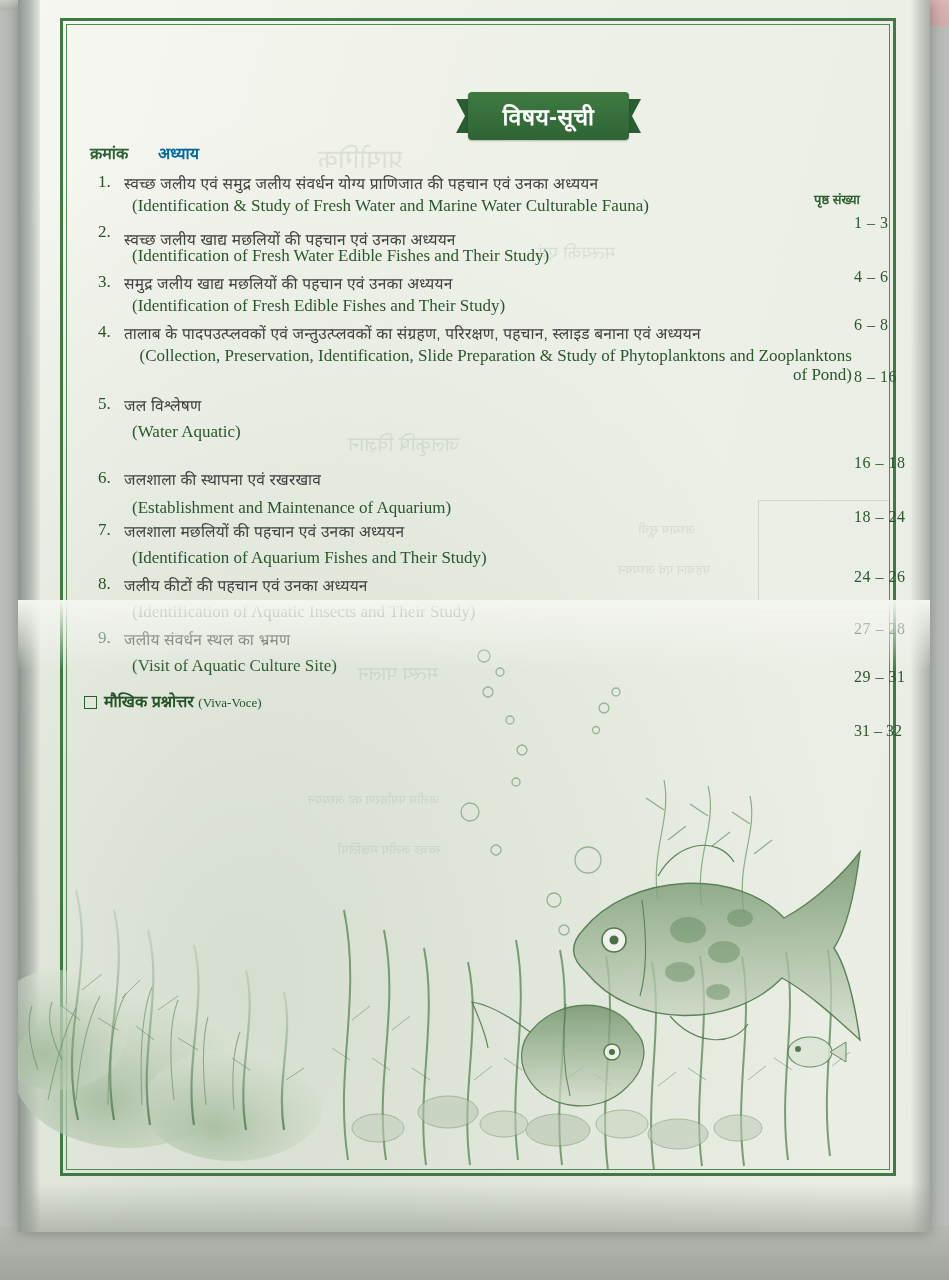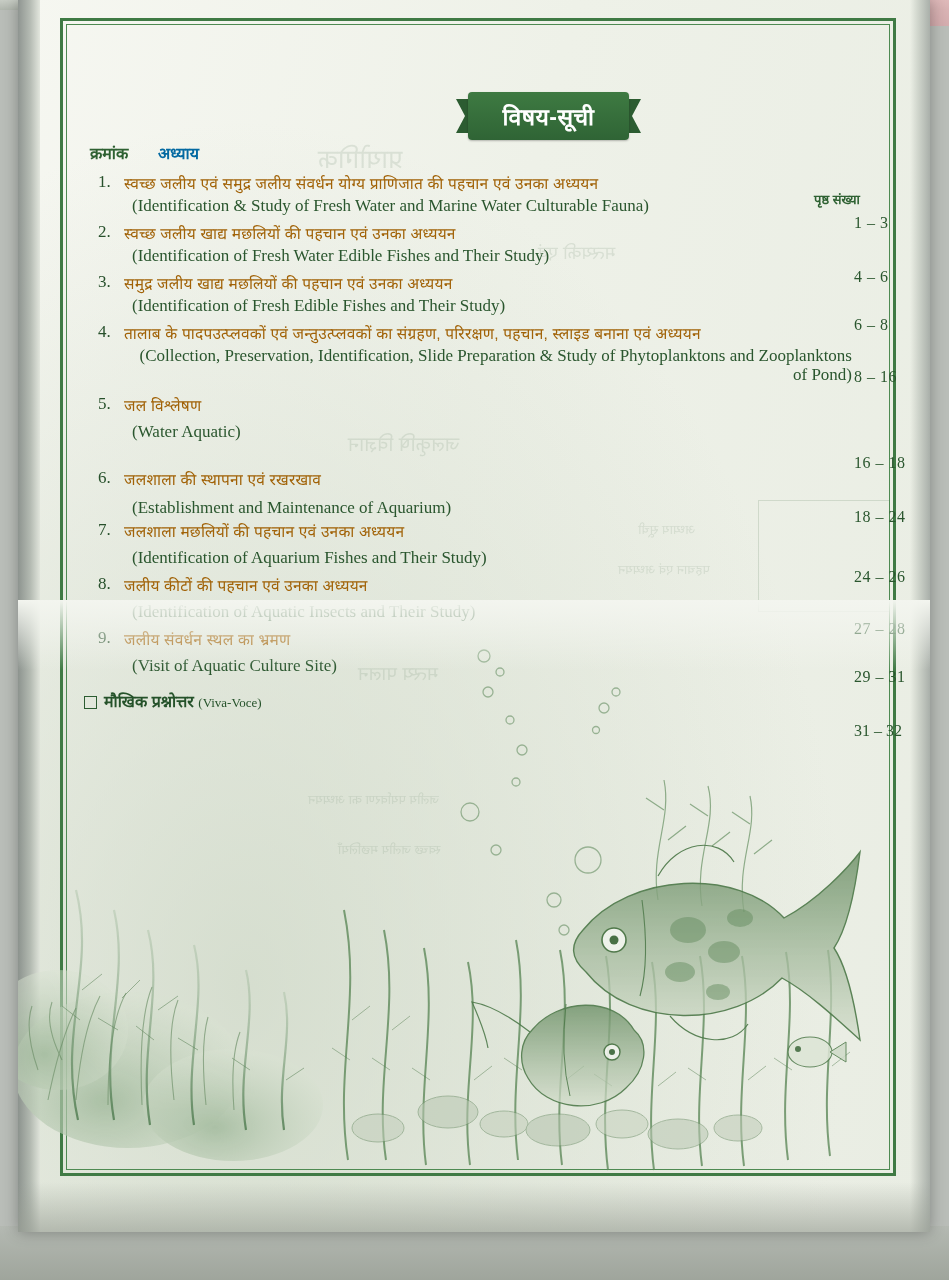--- a/index.html
+++ b/index.html
@@ -168,21 +168,21 @@
     left: 14px;
     font-family: "Liberation Serif", serif;
     font-size: 17px;
     color: #27502b;
   }
   .hi {
     position: absolute;
     left: 40px;
     font-family: "Liberation Sans", sans-serif;
     font-size: 15.5px;
-    color: #a16207;
+    color: #404040;
     white-space: nowrap;
     letter-spacing: .2px;
   }
   .en {
     position: absolute;
     left: 48px;
     font-family: "Liberation Serif", serif;
     font-size: 17px;
     color: #2a562e;
     text-align: right;
@@ -301,21 +301,21 @@
 
       <div class="entry">
         <div class="num" style="top:4px;">1.</div>
         <div class="hi" style="top:4px;">स्वच्छ जलीय एवं समुद्र जलीय संवर्धन योग्य प्राणिजात की पहचान एवं उनका अध्ययन</div>
         <div class="en" style="top:28px;">(Identification &amp; Study of Fresh Water and Marine Water Culturable Fauna)</div>
         <div class="pg" style="top:46px;">1 – 3</div>
       </div>
 
       <div class="entry">
         <div class="num" style="top:54px;">2.</div>
-        <div class="hi" style="top:54px;text-align:center;">स्वच्छ जलीय खाद्य मछलियों की पहचान एवं उनका अध्ययन</div>
+        <div class="hi" style="top:60px;text-align:center;">स्वच्छ जलीय खाद्य मछलियों की पहचान एवं उनका अध्ययन</div>
         <div class="en" style="top:78px;">(Identification of Fresh Water Edible Fishes and Their Study)</div>
         <div class="pg" style="top:100px;">4 – 6</div>
       </div>
 
       <div class="entry">
         <div class="num" style="top:104px;">3.</div>
         <div class="hi" style="top:104px;">समुद्र जलीय खाद्य मछलियों की पहचान एवं उनका अध्ययन</div>
         <div class="en" style="top:128px;">(Identification of Fresh Edible Fishes and Their Study)</div>
         <div class="pg" style="top:148px;">6 – 8</div>
       </div>

